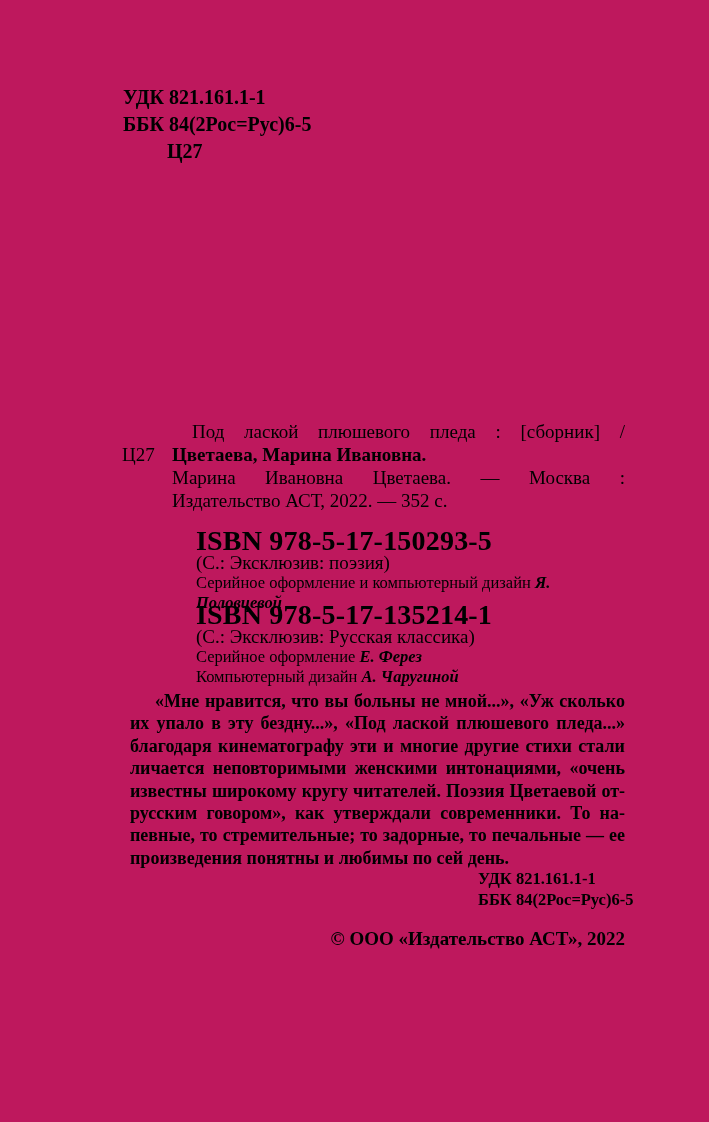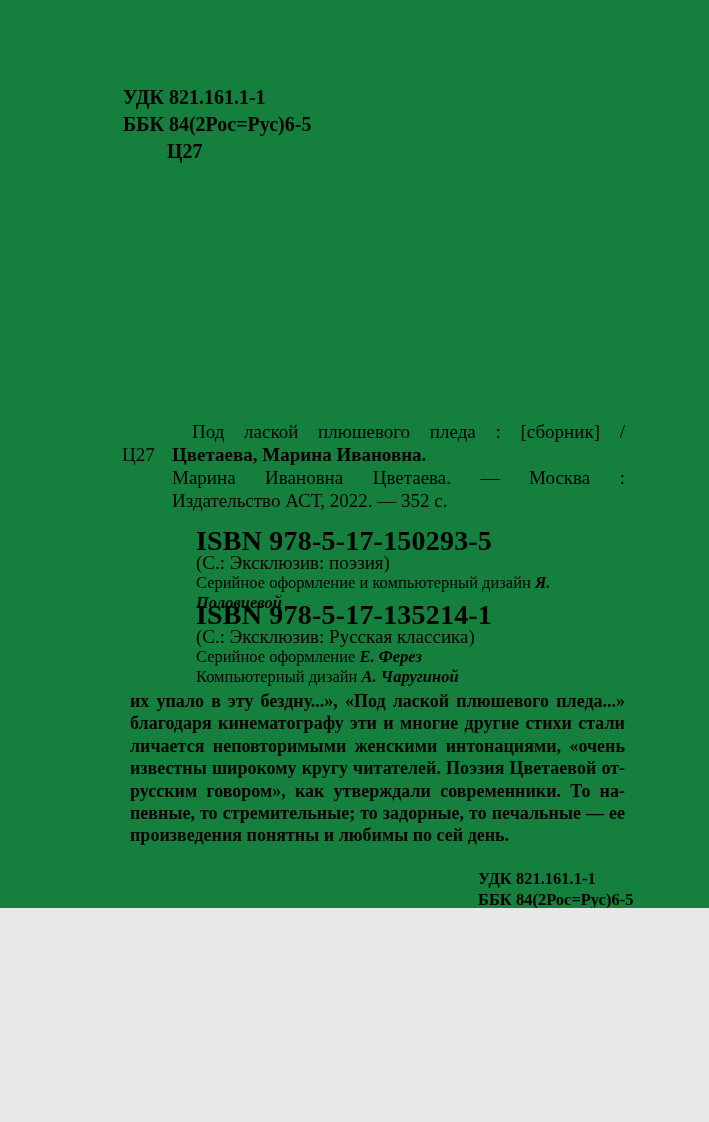--- a/index.html
+++ b/index.html
@@ -1,20 +1,20 @@
 <!DOCTYPE html>
 <html><head>
 <meta charset="utf-8">
 <style>
   html, body { margin: 0; padding: 0; background: #e8e8e8; }
   #page {
     position: relative;
     width: 709px;
-    height: 908px;
-    background: #15803d;
+    height: 1122px;
+    background: #be185d;
     color: #000000;
     font-family: "Liberation Serif", "DejaVu Serif", serif;
     margin: 0 auto;
     overflow: hidden;
   }
   .abs { position: absolute; }
 
   
   #top-block { left: 123px; top: 84px; font-size: 20px; font-weight: bold; line-height: 27px; }
   #top-block .code-indent { padding-left: 44px; }
@@ -76,20 +76,21 @@
   </div>
 
   <div id="edition2" class="abs edition">
     <div class="isbn line">ISBN 978-5-17-135214-1</div>
     <div class="series line">(С.: Эксклюзив: Русская классика)</div>
     <div class="credit line"><span>Серийное оформление </span><span class="name">Е. Ферез</span></div>
     <div class="credit line"><span>Компьютерный дизайн </span><span class="name">А. Чаругиной</span></div>
   </div>
 
   <div id="annotation" class="abs">
+    <div class="aline just indent">«Мне нравится, что вы больны не мной...», «Уж сколько</div>
     <div class="aline just">их упало в эту бездну...», «Под лаской плюшевого пледа...» —</div>
     <div class="aline just">благодаря кинематографу эти и многие другие стихи стали</div>
     <div class="aline just">личается неповторимыми женскими интонациями, «очень</div>
     <div class="aline just">известны широкому кругу читателей. Поэзия Цветаевой от-</div>
     <div class="aline just">русским говором», как утверждали современники. То на-</div>
     <div class="aline just">певные, то стремительные; то задорные, то печальные — ее</div>
     <div class="aline">произведения понятны и любимы по сей день.</div>
   </div>
 
   <div id="bottom-block" class="abs">

